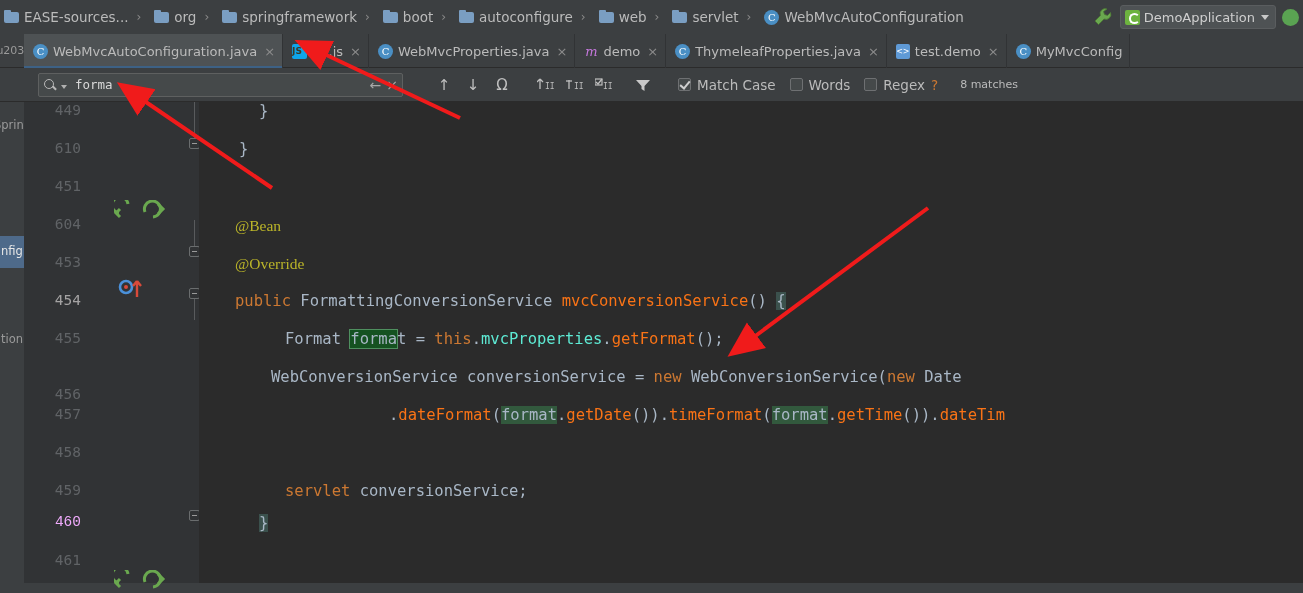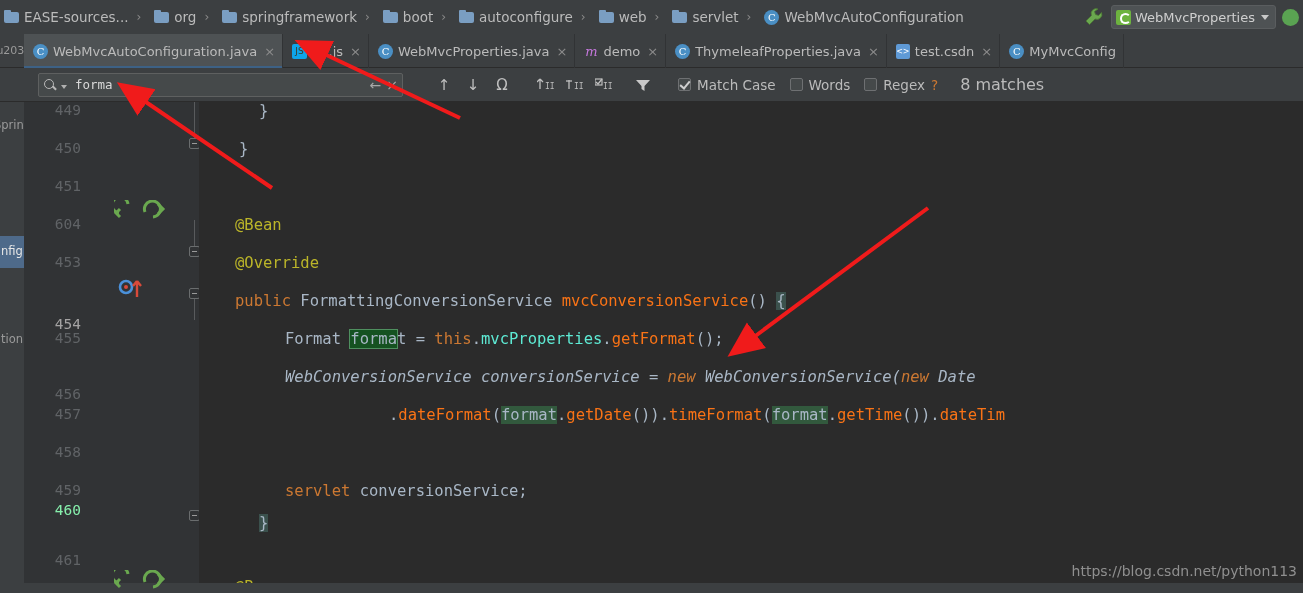--- a/index.html
+++ b/index.html
@@ -75,22 +75,21 @@
   }
   .js-ico {
     display: inline-block;
     width: 15px; height: 15px;
     margin-right: 5px;
     border-radius: 2px;
     background: #0ea5e9;
     color: #3a3a2a;
     font-size: 9px;
     line-height: 15px;
-    text-align: center;
-    font-weight: normal;
+    font-weight: bold;
     flex: none;
   }
   .html-ico {
     display: inline-block;
     width: 14px; height: 15px;
     margin-right: 5px;
     border-radius: 2px;
     background: #5f9ad6;
     color: #fff;
     font-size: 8px;
@@ -308,21 +307,21 @@
   .chk.checked .box::after {
     content: "";
     position: absolute;
     left: 3px; top: 0px;
     width: 4px; height: 8px;
     border: solid #cfcfcf;
     border-width: 0 2px 2px 0;
     transform: rotate(40deg);
   }
   .qmark { color: #cc7832; margin-left: 6px; font-size: 13.5px; }
-  .matches { margin-left: 22px; color: #bbbbbb; font-size: 16px; }
+  .matches { margin-left: 22px; color: #bbbbbb; font-size: 11px; }
 
   
   .editor-wrap {
     position: relative;
     height: 481px;
     display: flex;
     background: #2b2b2b;
   }
   .left-rail {
     width: 24px;
@@ -398,21 +397,21 @@
   }
   .fold-line {
     position: absolute;
     width: 1px;
     background: #595b5d;
     left: 5px;
   }
 
   
   .kw   { color: #cc7832; }
-  .ann  { color: #bbb529; }
+  .ann  { color: #bbb529; font-family: Liberation Serif, serif; }
   .typ  { color: #a9b7c6; }
   .mth  { color: #f97316; }
   .fld  { color: #5eead4; }
   .pln  { color: #a9b7c6; }
   .hl   { background: #32593d; color: #a9b7c6; }
   .hl-cur { background: #155221; color: #a9b7c6; outline: 1px solid #4f8f5f; }
 
   
   .watermark {
     position: absolute;
@@ -475,21 +474,21 @@
   </div>
 
   <div class="bc-right">
     <span class="wrench-ico">
       <svg width="26" height="26" viewBox="0 0 26 26">
         <path d="M17 5 a5 5 0 0 0 -6.5 6.5 L5 17 l3.5 3.5 5.5 -5.5 a5 5 0 0 0 6.5 -6.5 l-3 3 -3 -1 -1 -3 z" fill="#6aa84f" stroke="#4c7a33" stroke-width="0.8"></path>
       </svg>
     </span>
     <div class="run-config">
       <span class="spring-ico"></span>
-      <span class="label">WebMvcProperties</span>
+      <span class="label">DemoApplication</span>
       <span class="caret-down"></span>
     </div>
     <span class="green-circle"></span>
   </div>
 </div>
 
 <div class="tab-bar">
   <div class="tab-left-gutter">
     <span>\u2039</span>
   </div>
@@ -513,21 +512,21 @@
     <span>demo</span>
     <span class="x">×</span>
   </div>
   <div class="tab">
     <span class="class-ico">C</span>
     <span>ThymeleafProperties.java</span>
     <span class="x">×</span>
   </div>
   <div class="tab">
     <span class="html-ico">&lt;&gt;</span>
-    <span>test.csdn</span>
+    <span>test.demo</span>
     <span class="x">×</span>
   </div>
   <div class="tab">
     <span class="class-ico">C</span>
     <span>MyMvcConfig</span>
   </div>
 </div>
 
 <div class="find-bar">
   <div class="find-field">
@@ -585,31 +584,31 @@
 
   <div class="left-rail">
     <div class="rail-item" style="top:16px;">Spring</div>
     <div class="rail-sel" style="top:134px; height:32px;"></div>
     <div class="rail-item" style="top:142px; color:#e6e6e6;">nfig</div>
     <div class="rail-item" style="top:230px;">tion</div>
   </div>
 
   <div class="gutter">
     <div class="ln" style="top:0px;">449</div>
-    <div class="ln" style="top:38px;">450</div>
+    <div class="ln" style="top:38px;">610</div>
     <div class="ln" style="top:76px;">451</div>
     <div class="ln" style="top:114px;">604</div>
     <div class="ln" style="top:152px;">453</div>
-    <div class="ln" style="top:190px; color:#a4a3a3;margin-top:24px;">454</div>
+    <div class="ln" style="top:190px; color:#a4a3a3;">454</div>
     <div class="ln" style="top:228px;">455</div>
     <div class="ln" style="top:284px;">456</div>
     <div class="ln" style="top:304px;">457</div>
     <div class="ln" style="top:342px;">458</div>
     <div class="ln" style="top:380px;">459</div>
-    <div class="ln" style="top:400px; color:#86efac;">460</div>
+    <div class="ln" style="top:412px; color:#f0abfc;font-family:Liberation Mono, monospace;">460</div>
     <div class="ln" style="top:450px;">461</div>
 
     <span class="gicons" style="left:90px; top:98px;">
       <svg width="22" height="20" viewBox="0 0 22 20">
         <path d="M14 4 a8 8 0 1 0 -9 9" fill="none" stroke="#6aa84f" stroke-width="3"></path>
         <path d="M6 9 l-4 4 l4 4" fill="none" stroke="#6aa84f" stroke-width="3"></path>
       </svg>
     </span>
     <span class="gicons" style="left:118px; top:98px;">
       <svg width="24" height="20" viewBox="0 0 24 20">
@@ -648,27 +647,26 @@
     </div>
   </div>
 
   <div class="code-area">
     <div class="code-line" style="top:0px; left:60px;"><span class="pln">}</span></div>
     <div class="code-line" style="top:38px; left:40px;"><span class="pln">}</span></div>
     <div class="code-line" style="top:114px; left:36px;"><span class="ann">@Bean</span></div>
     <div class="code-line" style="top:152px; left:36px;"><span class="ann">@Override</span></div>
     <div class="code-line" style="top:190px; left:36px;"><span class="kw">public </span><span class="typ">FormattingConversionService </span><span class="mth">mvcConversionService</span><span class="pln">() </span><span style="background:#3b514d;" class="pln">{</span></div>
     <div class="code-line" style="top:228px; left:86px;"><span class="typ">Format </span><span class="hl-cur">forma</span><span class="pln">t = </span><span class="kw">this</span><span class="pln">.</span><span class="fld">mvcProperties</span><span class="pln">.</span><span class="mth">getFormat</span><span class="pln">();</span></div>
-    <div class="code-line" style="top:266px; left:86px;font-style:italic;"><span class="typ">WebConversionService </span><span class="pln">conversionService = </span><span class="kw">new </span><span class="typ">WebConversionService</span><span class="pln">(</span><span class="kw">new </span><span class="typ">Date</span></div>
+    <div class="code-line" style="top:266px; left:72px;"><span class="typ">WebConversionService </span><span class="pln">conversionService = </span><span class="kw">new </span><span class="typ">WebConversionService</span><span class="pln">(</span><span class="kw">new </span><span class="typ">Date</span></div>
     <div class="code-line" style="top:304px; left:190px;"><span class="pln">.</span><span class="mth">dateFormat</span><span class="pln">(</span><span class="hl">format</span><span class="pln">.</span><span class="mth">getDate</span><span class="pln">()).</span><span class="mth">timeFormat</span><span class="pln">(</span><span class="hl">format</span><span class="pln">.</span><span class="mth">getTime</span><span class="pln">()).</span><span class="mth">dateTim</span></div>
     <div class="code-line" style="top:380px; left:86px;"><span class="kw">servlet </span><span class="pln">conversionService;</span></div>
     <div class="code-line" style="top:412px; left:60px;"><span style="background:#3b514d;" class="pln">}</span></div>
     <div class="code-line" style="top:476px; left:36px;"><span class="ann">@B</span></div>
 
-    <div class="watermark">https://blog.csdn.net/python113</div>
   </div>
 </div>
 
 <svg class="arrows">
   <defs>
     <marker id="ah" markerWidth="10" markerHeight="10" refX="2" refY="5" orient="auto">
       <path d="M0,1 L9,5 L0,9 z" fill="#f01b1b"></path>
     </marker>
   </defs>
 

